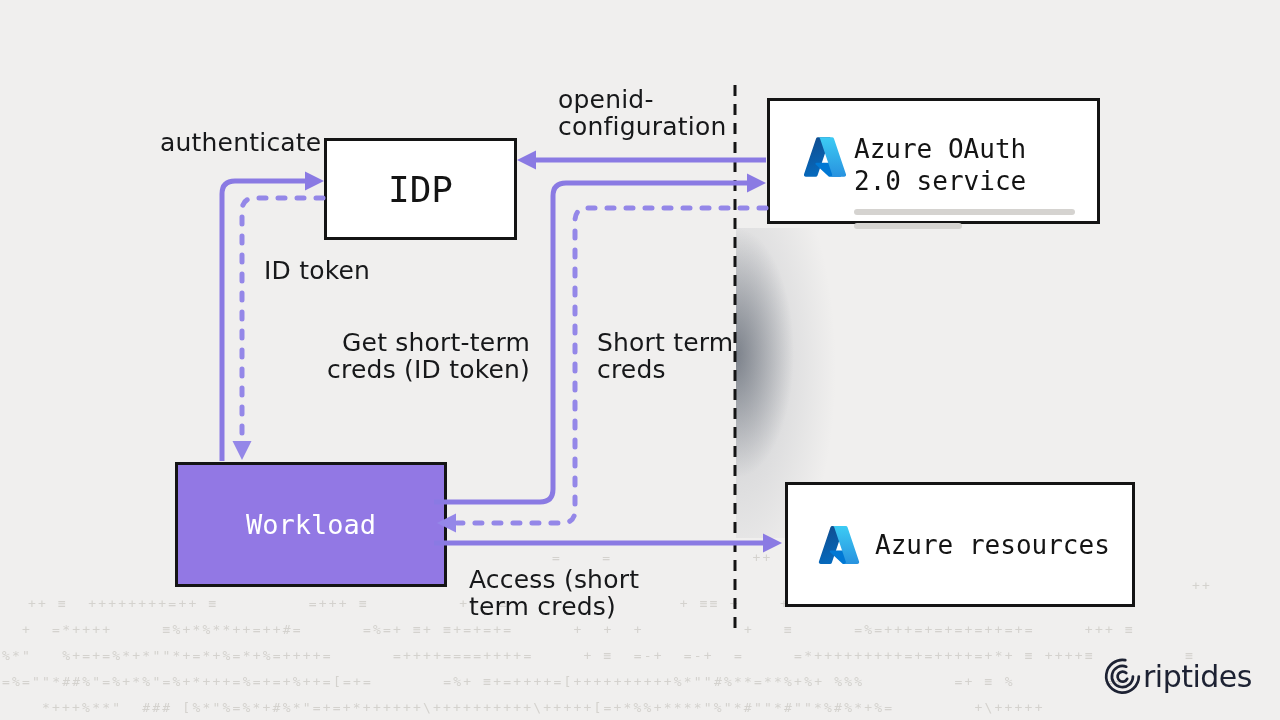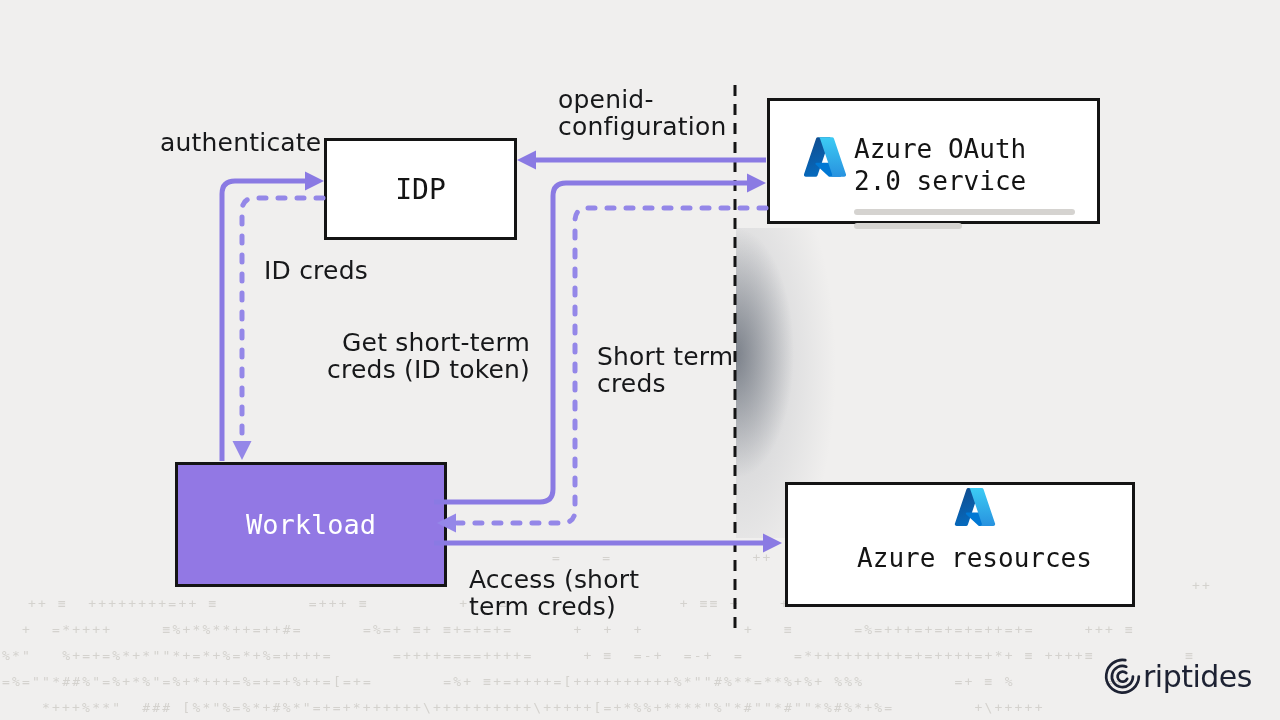--- a/index.html
+++ b/index.html
@@ -28,46 +28,46 @@
       radial-gradient(58px 125px at 0px 125px, rgba(45,55,70,.50), rgba(45,55,70,0) 100%),
       radial-gradient(100px 235px at 0px 140px, rgba(105,112,126,.28), rgba(105,112,126,0) 100%);
   }
   
   .box{
     position:absolute;z-index:2;background:#ffffff;border:3px solid #141414;
     box-sizing:border-box;color:#141414;
     font-family:"DejaVu Sans Mono", monospace;
   }
   .box-idp{left:324px;top:138px;width:193px;height:102px;
-    display:flex;align-items:center;justify-content:center;font-size:28px;}
+    display:flex;align-items:center;justify-content:center;font-size:36px;}
   .box-workload{left:163px;top:462px;width:272px;height:125px;
     display:flex;align-items:center;justify-content:center;font-size:27px;
     background:#9278e4;color:#ffffff;margin-left:12px;}
   .box-oauth{left:767px;top:98px;width:333px;height:126px;}
   .box-oauth .logo{position:absolute;left:32px;top:33px;width:46px;height:46px;}
   .box-oauth .title{position:absolute;left:84px;top:32px;font-size:26px;line-height:32px;white-space:pre-line;}
   .bar{position:absolute;background:#d5d3d0;border-radius:3px;height:6px;}
   .bar1{left:84px;top:108px;width:221px;}
   .bar2{left:84px;top:122px;width:108px;}
   .box-resources{left:785px;top:482px;width:350px;height:125px;
-    display:flex;align-items:center;padding-left:29px;gap:14px;flex-direction:column;}
+    display:flex;align-items:center;padding-left:29px;gap:14px;}
   .box-resources .logo{width:44px;height:44px;flex:0 0 auto;}
   .box-resources .title{font-size:26px;}
   
   .arrows{position:absolute;z-index:3;left:0;top:0;pointer-events:none;}
   
   .lbl{
     position:absolute;z-index:4;color:#17181a;font-size:25px;line-height:27px;
     white-space:pre-line;letter-spacing:.2px;
   }
   .lbl-authenticate{left:160px;top:129px;}
   .lbl-openid{left:558px;top:86px;}
   .lbl-idtoken{left:264px;top:257px;}
   .lbl-getcreds{left:300px;top:329px;width:230px;text-align:right;}
-  .lbl-shortcreds{left:597px;top:329px;margin-top:14px;}
+  .lbl-shortcreds{left:597px;top:329px;}
   .lbl-access{left:469px;top:566px;}
   
   .brand{position:absolute;z-index:4;left:1102px;top:656px;display:flex;align-items:center;}
   .brand .swirl{width:41px;height:41px;}
   .brand .word{font-size:30px;color:#1d2233;letter-spacing:-.5px;font-weight:500;}
   .defs-holder{position:absolute;width:0;height:0;overflow:hidden;}
 </style>
 </head>
 <body>
 
@@ -145,21 +145,21 @@
     <path d="M766 208 H588 Q575 208 575 221 V510 Q575 523 562 523 H457" stroke="#9487e8" stroke-width="5" fill="none" stroke-dasharray="7 12" stroke-linecap="round"></path>
     <polygon points="437,523 456,513.5 456,532.5" fill="#9487e8"></polygon>
 
     <path d="M434 543 H764" stroke="#8a7ae3" stroke-width="5" fill="none"></path>
     <polygon points="782,543 763,533.5 763,552.5" fill="#8a7ae3"></polygon>
   </svg>
 
   <div class="lbl lbl-authenticate">authenticate</div>
   <div class="lbl lbl-openid">openid-
 configuration</div>
-  <div class="lbl lbl-idtoken">ID creds</div>
+  <div class="lbl lbl-idtoken">ID token</div>
   <div class="lbl lbl-getcreds">Get short-term
 creds (ID token)</div>
   <div class="lbl lbl-shortcreds">Short term
 creds</div>
   <div class="lbl lbl-access">Access (short
 term creds)</div>
 
   <div class="brand">
     <svg class="swirl" viewBox="0 0 44 44" fill="none" stroke="#1d2233" stroke-width="2.9" stroke-linecap="round">
       <path d="M25 4.5 A 17.5 17.5 0 1 0 39.5 22"></path>

